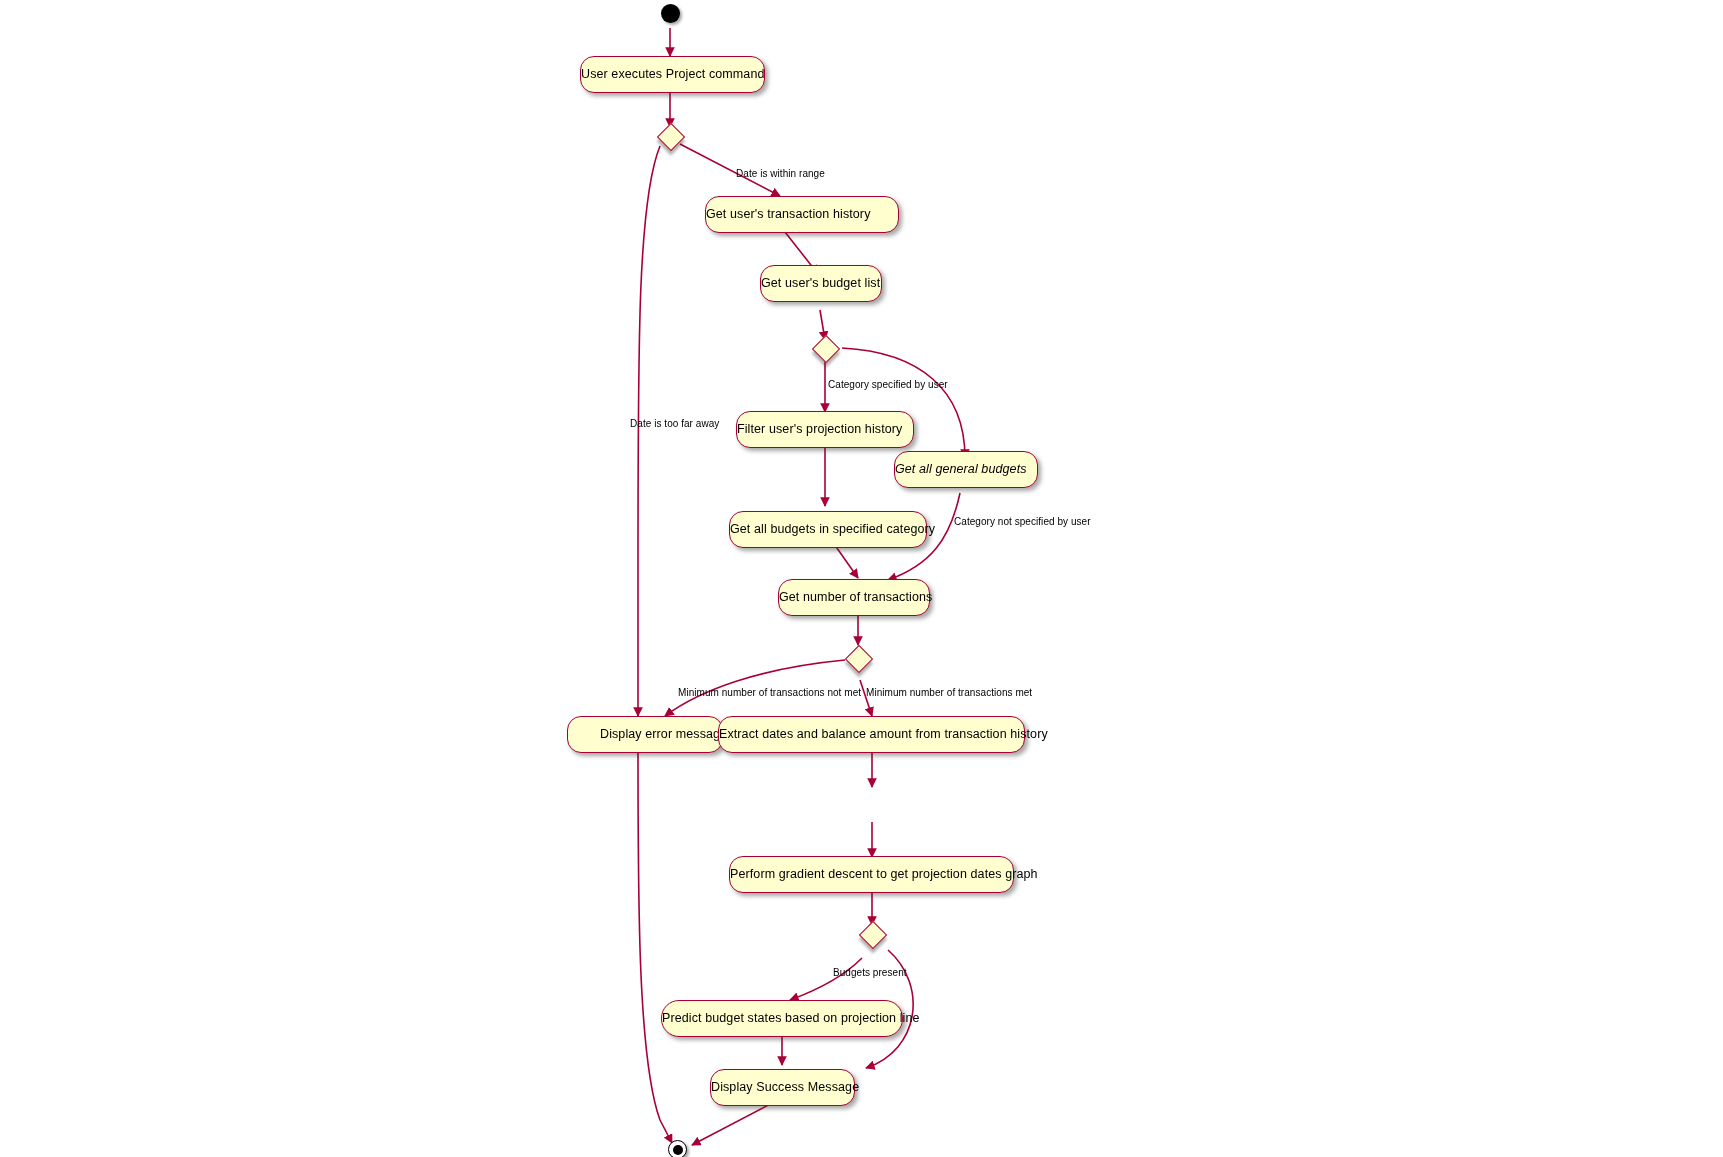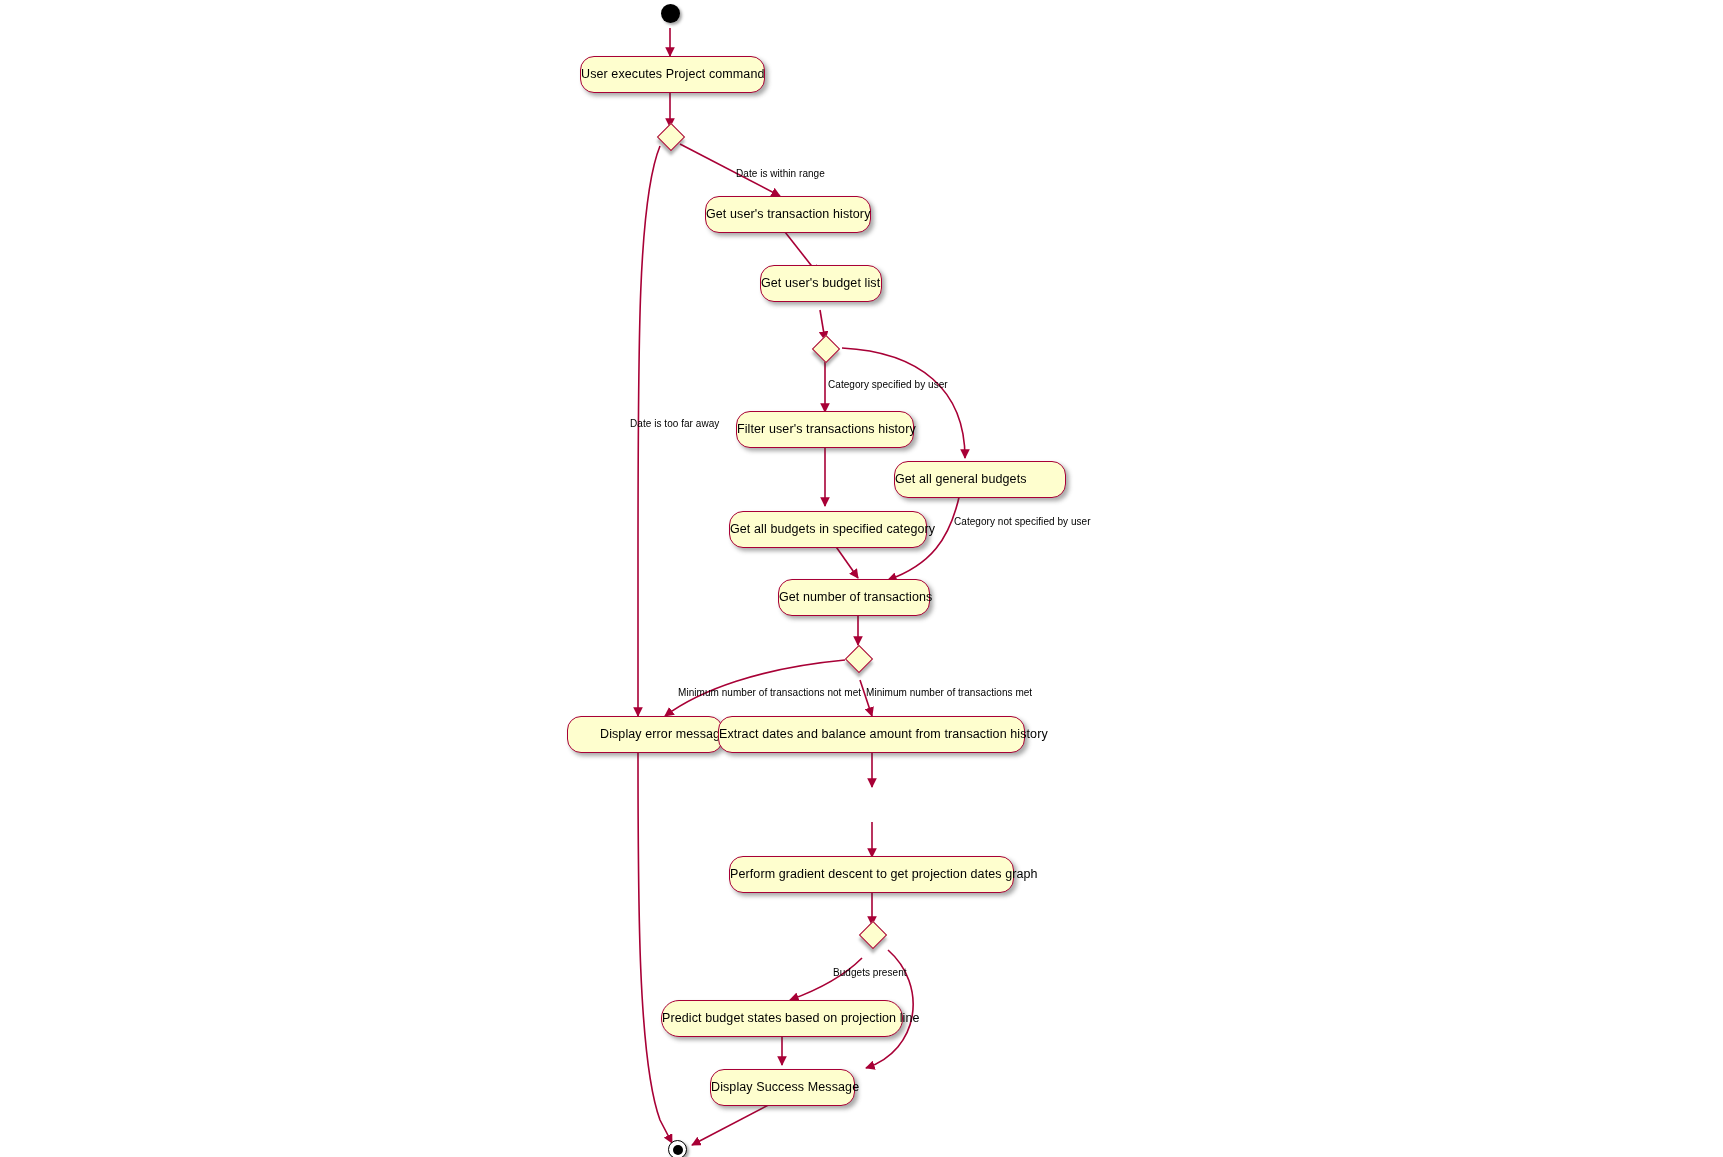--- a/index.html
+++ b/index.html
@@ -160,37 +160,37 @@
   <div class="node" style="left:580px; top:56px; width:185px; height:37px;">
     <span>User executes Project command</span>
   </div>
 
   <div class="diamond" style="left:661px; top:127px;"></div>
 
   <div class="edge-label" style="left:736px; top:169px;">Date is within range</div>
 
   <div class="edge-label" style="left:630px; top:419px;">Date is too far away</div>
 
-  <div class="node" style="left:705px; top:196px; width:166px; height:37px;">
+  <div class="node" style="left:705px; top:196px; width:194px; height:37px;">
     <span>Get user's transaction history</span>
   </div>
 
   <div class="node" style="left:760px; top:265px; width:122px; height:37px;">
     <span>Get user's budget list</span>
   </div>
 
   <div class="diamond" style="left:816px; top:339px;"></div>
 
   <div class="edge-label" style="left:828px; top:380px;">Category specified by user</div>
 
   <div class="node" style="left:736px; top:411px; width:178px; height:37px;">
-    <span>Filter user's transactions history</span>
-  </div>
-
-  <div class="node" style="left:894px; top:461px; width:172px; height:37px;">
+    <span>Filter user's projection history</span>
+  </div>
+
+  <div class="node" style="left:894px; top:451px; width:144px; height:37px;font-style:italic;">
     <span>Get all general budgets</span>
   </div>
 
   <div class="edge-label" style="left:954px; top:517px;">Category not specified by user</div>
 
   <div class="node" style="left:729px; top:511px; width:198px; height:37px;">
     <span>Get all budgets in specified category</span>
   </div>
 
   <div class="node" style="left:778px; top:579px; width:152px; height:37px;">

